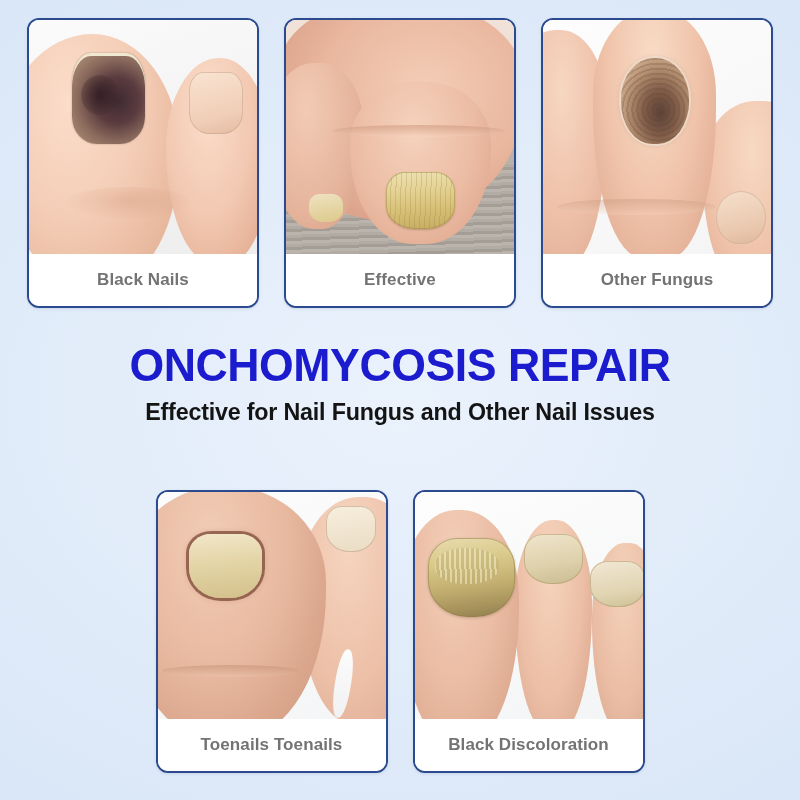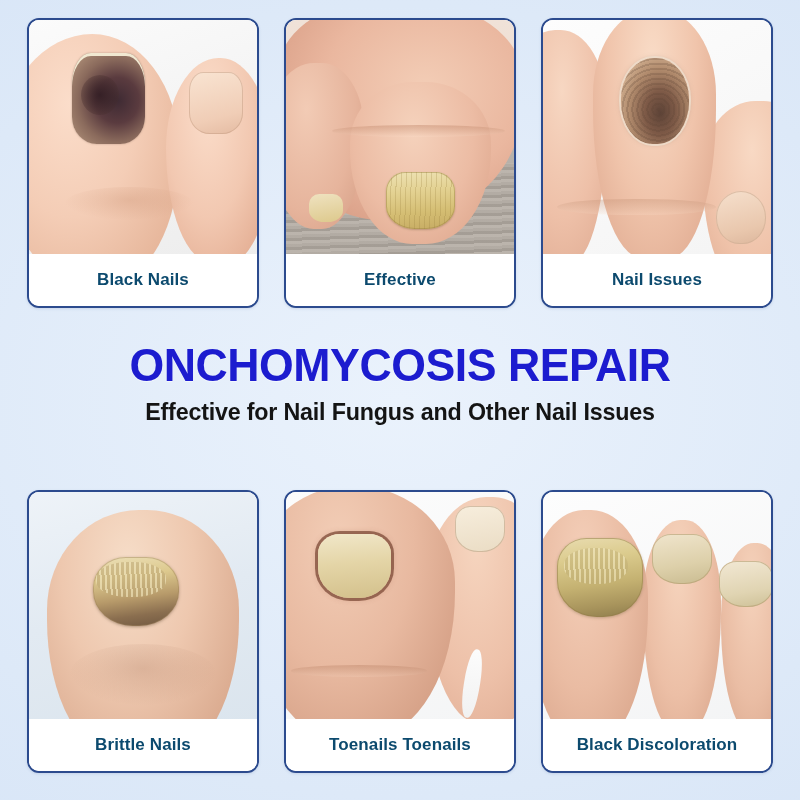--- a/index.html
+++ b/index.html
@@ -63,21 +63,21 @@
     left: 0;
     right: 0;
     bottom: 0;
     height: 52px;
     background: #ffffff;
     display: flex;
     align-items: center;
     justify-content: center;
   }
   .label span {
-    color: #0c4a6e;
+    color: #737373;
     font-weight: bold;
     font-size: 17px;
     letter-spacing: 0.1px;
     white-space: nowrap;
   }
 
   
   #headline {
     position: absolute;
     top: 340px;
@@ -395,45 +395,33 @@
         <div class="sc c3-bg">
           <div class="c3-f-left"></div>
           <div class="c3-f-right"></div>
           <div class="c3-f-mid"></div>
           <div class="c3-knuck"></div>
           <div class="c3-nail-bad"></div>
           <div class="c3-nail-r"></div>
         </div>
       </div>
       <div class="label">
-        <span>Nail Issues</span>
+        <span>Other Fungus</span>
       </div>
     </div>
 
   </div>
 
   <div id="headline">
     <div id="title">ONCHOMYCOSIS REPAIR</div>
     <div id="subtitle">Effective for Nail Fungus and Other Nail Issues</div>
   </div>
 
   <div class="row bottom">
 
-    <div class="card short">
-      <div class="photo">
-        <div class="sc c4-bg">
-          <div class="c4-toe"></div>
-          <div class="c4-shadow"></div>
-          <div class="c4-nail"></div>
-        </div>
-      </div>
-      <div class="label">
-        <span>Brittle Nails</span>
-      </div>
-    </div>
 
     <div class="card short">
       <div class="photo">
         <div class="sc c5-bg">
           <div class="c5-small"></div>
           <div class="c5-big"></div>
           <div class="c5-line"></div>
           <div class="c5-nail-in"></div>
           <div class="c5-nail-sm"></div>
           <div class="c5-gap"></div>

